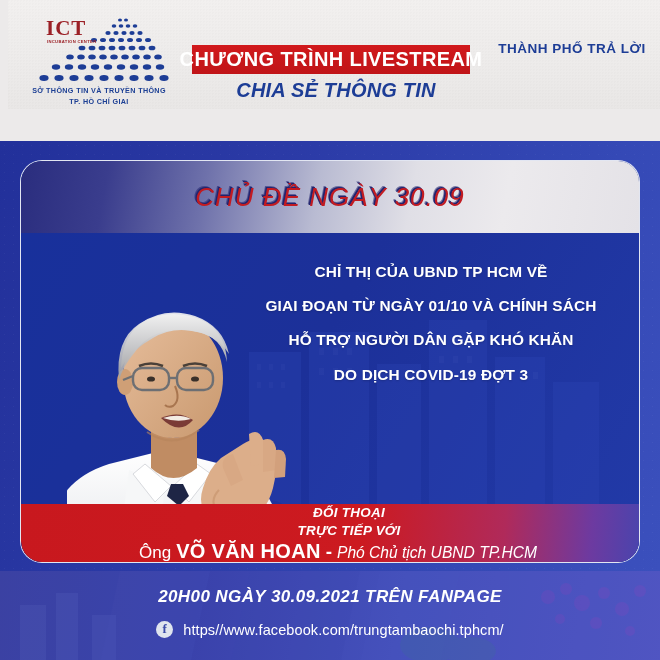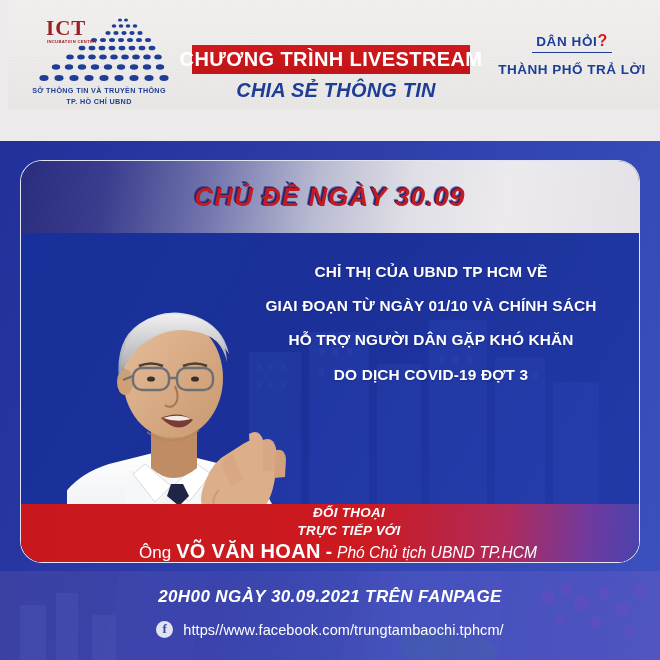--- a/index.html
+++ b/index.html
@@ -126,21 +126,21 @@
   
   .topic-band {
     position: absolute; left: 0; top: 0;
     width: 100%; height: 72px;
     background: linear-gradient(100deg,
         #2a2d7e 0%, #3a3d8d 14%, #6f72ab 30%,
         #b9bbd2 48%, #e0dfe6 63%, #eceaed 78%, #e4e2e7 100%);
     display: flex; align-items: center; justify-content: center;
   }
   .topic-text {
-    font-size: 26px; font-weight: bold; font-style: italic;
+    font-size: 26px; font-weight: normal; font-style: italic;
     letter-spacing: 1px;
     color: #c21b21;
     text-shadow: -1.4px -1.4px 0 #22246f, -2.2px -2.2px 0 rgba(34,36,111,.55);
     white-space: nowrap;
   }
 
   
   .topic-main {
     position: absolute; left: 0; top: 72px; right: 0; bottom: 0;
     background: linear-gradient(120deg,#18309b 0%,#1c3099 45%,#223aa8 100%);
@@ -283,34 +283,33 @@
               <ellipse cx="110" cy="64" rx="4.6" ry="3.0"></ellipse>
               <ellipse cx="125" cy="64" rx="4.6" ry="3.0"></ellipse>
               <ellipse cx="140" cy="64" rx="4.6" ry="3.0"></ellipse>
           </g>
         </svg>
         <div class="logo-ict">ICT</div>
         <div class="logo-sub">INCUBATION CENTER</div>
       </div>
       <div class="logo-name">
         <span>SỞ THÔNG TIN VÀ TRUYỀN THÔNG</span><br>
-        <span>TP. HỒ CHÍ UBND</span>
+        <span>TP. HỒ CHÍ GIAI</span>
       </div>
     </div>
 
     <div class="ribbon">
       <span class="ribbon-text">CHƯƠNG TRÌNH LIVESTREAM</span>
     </div>
 
     <div class="headline">
       <div>CHIA SẺ THÔNG TIN</div>
     </div>
 
     <div class="askbox">
-      <div><span class="line1"><span>DÂN HỎI</span><span class="qmark">?</span></span></div>
       <div class="line2">THÀNH PHỐ TRẢ LỜI</div>
     </div>
   </div>
 
   <div class="body-blue"></div>
 
   <div class="frame">
 
     <div class="topic-band">
       <span class="topic-text">CHỦ ĐỀ NGÀY 30.09</span>

